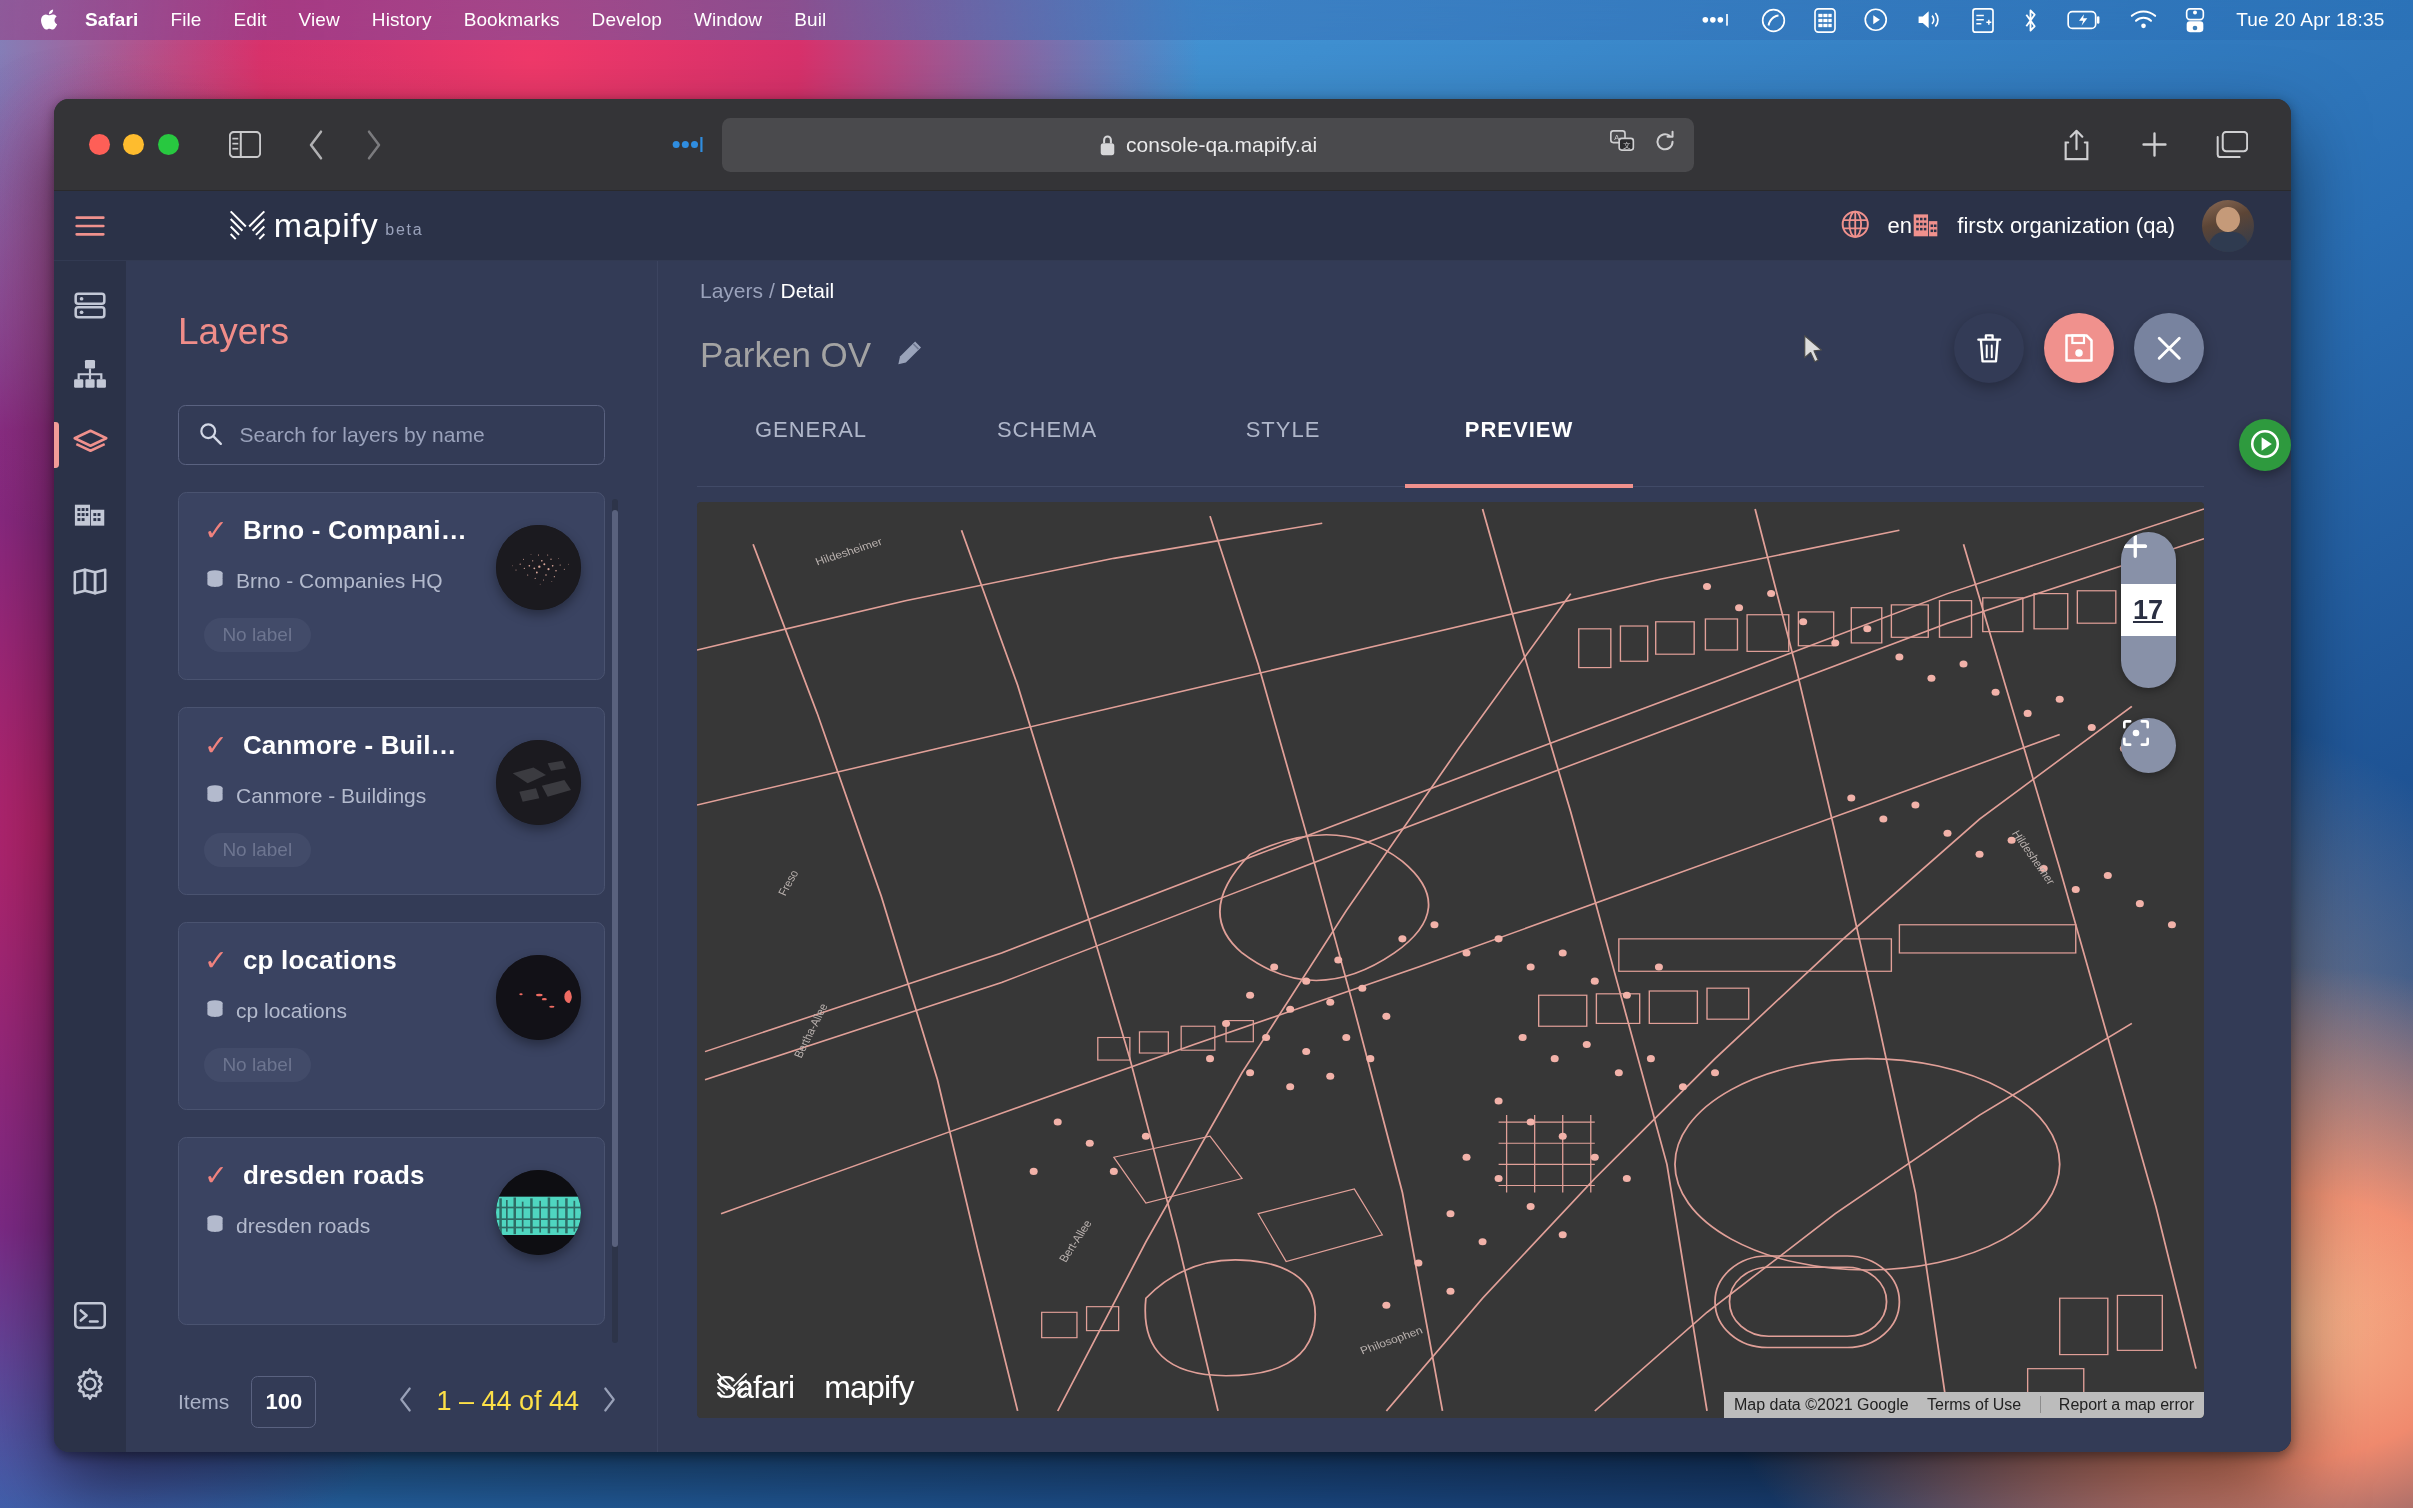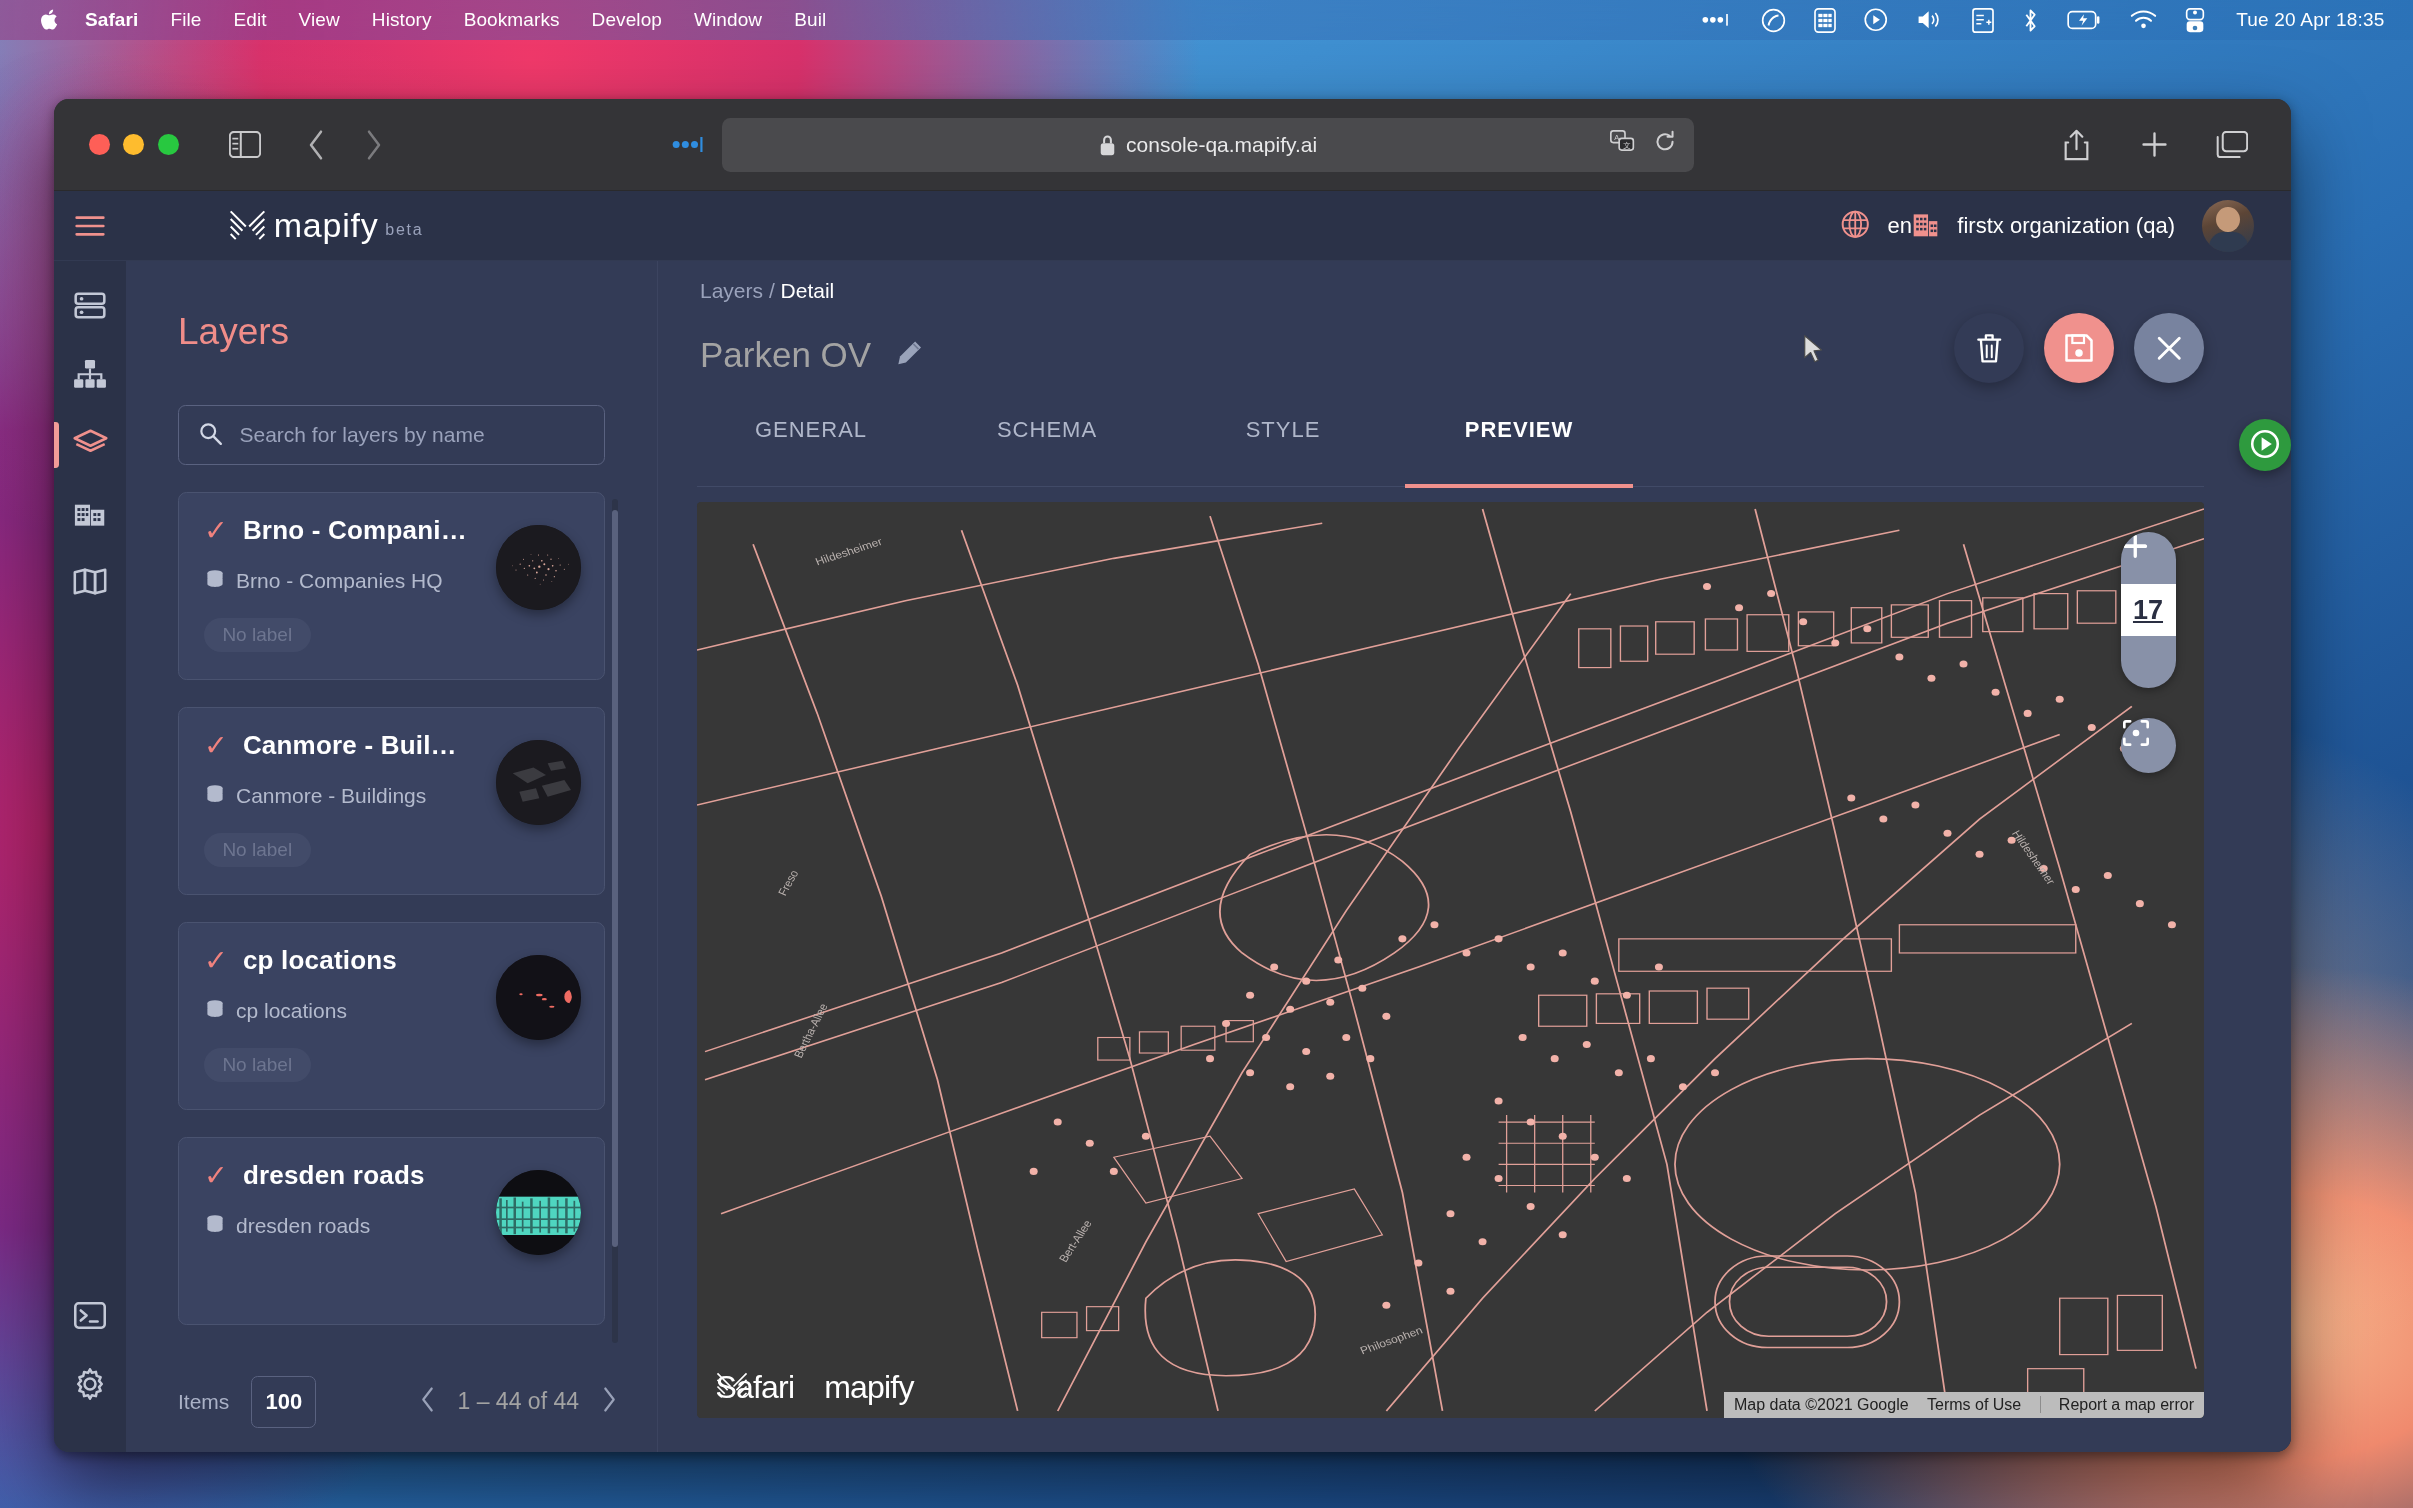--- a/index.html
+++ b/index.html
@@ -141,21 +141,21 @@
   .panel-footer {
     height:101px; display:flex; align-items:center; padding:0 39px 0 52px; gap:0;
     color:#aab1c6; font-size:21px;
   }
   .items-label{ margin-right:22px; }
   .items-box{
     width:65px; height:52px; border:0.8px solid #5a6280; border-radius:6.7px;
     display:flex; align-items:center; justify-content:center; color:#fff; font-size:22px; font-weight:bold;
   }
   .pager { margin-left:auto; display:flex; align-items:center; gap:22px; }
-  .pager-text{ color:#a3a3a3; font-size:23px; white-space:nowrap;}
+  .pager-text{ color:#fde047; font-size:27px; white-space:nowrap;}
 
   
   .main { flex:1; position:relative; background:#333b56; }
   .breadcrumb { position:absolute; left:42px; top:18.4px; font-size:21px; color:#9aa2bb;}
   .breadcrumb .cur { color:#fff; }
   .page-title-row { position:absolute; left:42px; top:74px; display:flex; align-items:center; gap:23.5px;}
   .page-title { color:#a3a3a3; font-size:35px; }
   .actions { position:absolute; right:87px; top:52px; display:flex; align-items:center; gap:20px;}
   .circ { width:70px; height:70px; border-radius:50%; display:flex; align-items:center; justify-content:center;}
   .circ.del { background:#333b56; box-shadow:0 5px 13.4px rgba(0,0,0,.28);}

